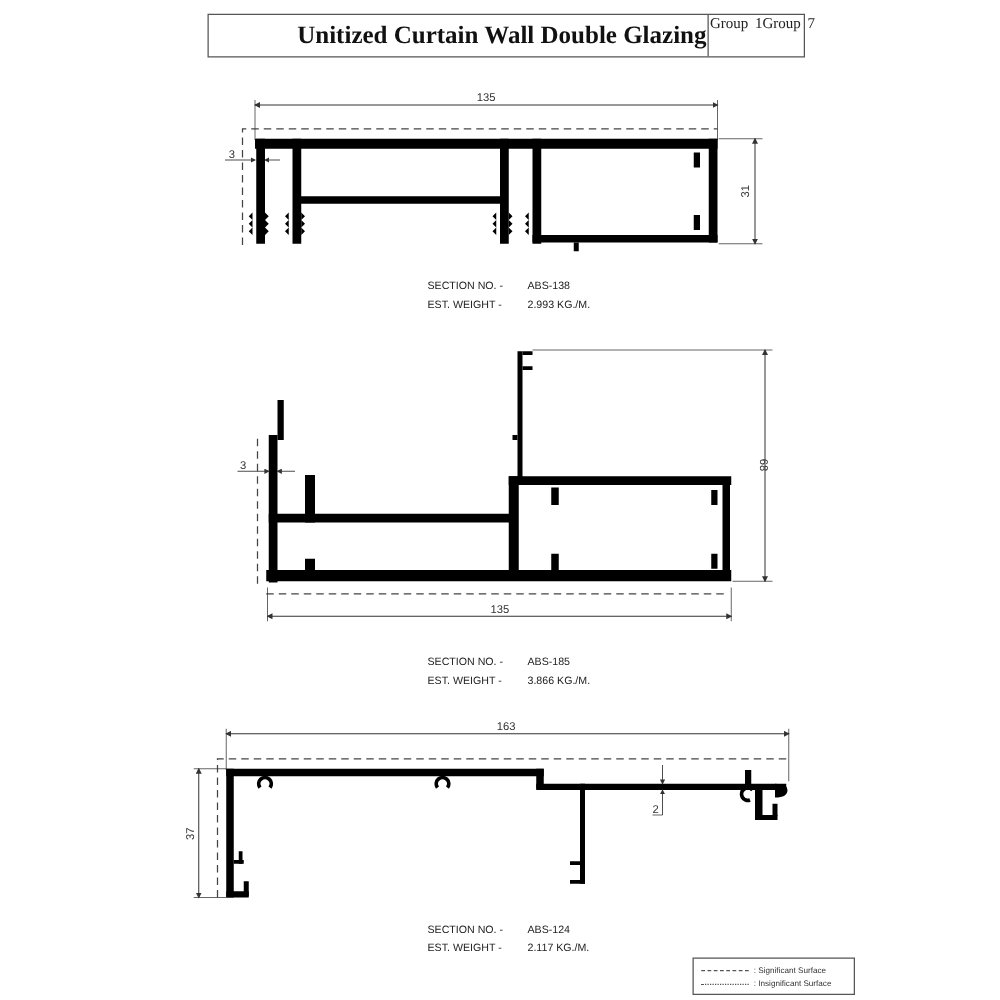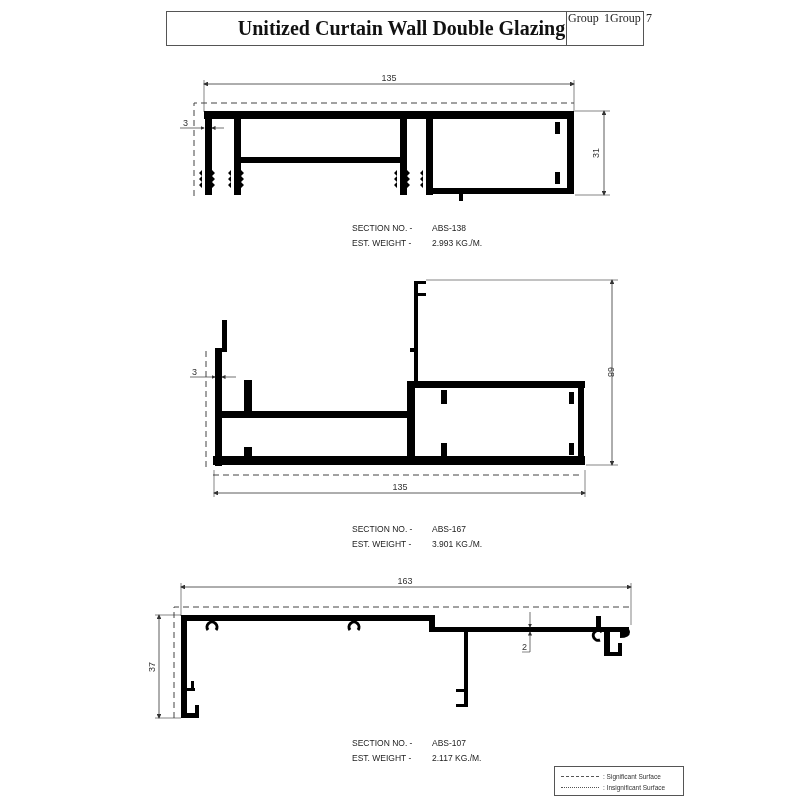--- a/index.html
+++ b/index.html
@@ -14,21 +14,21 @@
     padding-left: 70px; border-right: 1px solid #555;
   }
   .header-meta {
     width: 66px; font-family: "Liberation Serif", serif; font-size: 12px; color: #222;
     display: flex; justify-content: center; padding-left: 10px; line-height: 13px;
   }
   .header-meta .row { display: flex; }
   .header-meta .row .lbl { width: 36px; }
   svg.drawing { position: absolute; left: 0; top: 0; }
   .section-info {
-    position: absolute; left: 352px; font-size: 8.5px; color: #222; line-height: 15px;
+    position: absolute; left: 342px; font-size: 8.5px; color: #222; line-height: 15px;
   }
   .section-info .row { display: flex; }
   .section-info .lbl { width: 80px; }
   .legend {
     position: absolute; left: 554px; top: 766px; width: 130px; height: 30px;
     border: 1px solid #555; box-sizing: border-box; font-size: 6.5px; color: #333;
     padding: 4px 6px; line-height: 11px;
   }
   .legend .row { display: flex; align-items: center; }
   .legend .swatch { width: 38px; height: 0; margin-right: 4px; }
@@ -196,32 +196,32 @@
     </div>
   <div class="row">
       <span class="lbl">EST. WEIGHT -</span>
       <span>2.993 KG./M.</span>
     </div>
 </div>
 
 <div class="section-info" style="top:522px;">
   <div class="row">
       <span class="lbl">SECTION NO. -</span>
-      <span>ABS-167</span>
+      <span>ABS-185</span>
     </div>
   <div class="row">
       <span class="lbl">EST. WEIGHT -</span>
-      <span>3.901 KG./M.</span>
+      <span>3.866 KG./M.</span>
     </div>
 </div>
 
 <div class="section-info" style="top:736px;">
   <div class="row">
       <span class="lbl">SECTION NO. -</span>
-      <span>ABS-107</span>
+      <span>ABS-124</span>
     </div>
   <div class="row">
       <span class="lbl">EST. WEIGHT -</span>
       <span>2.117 KG./M.</span>
     </div>
 </div>
 
 <div class="legend">
   <div class="row">
       <span class="swatch dash"></span>

